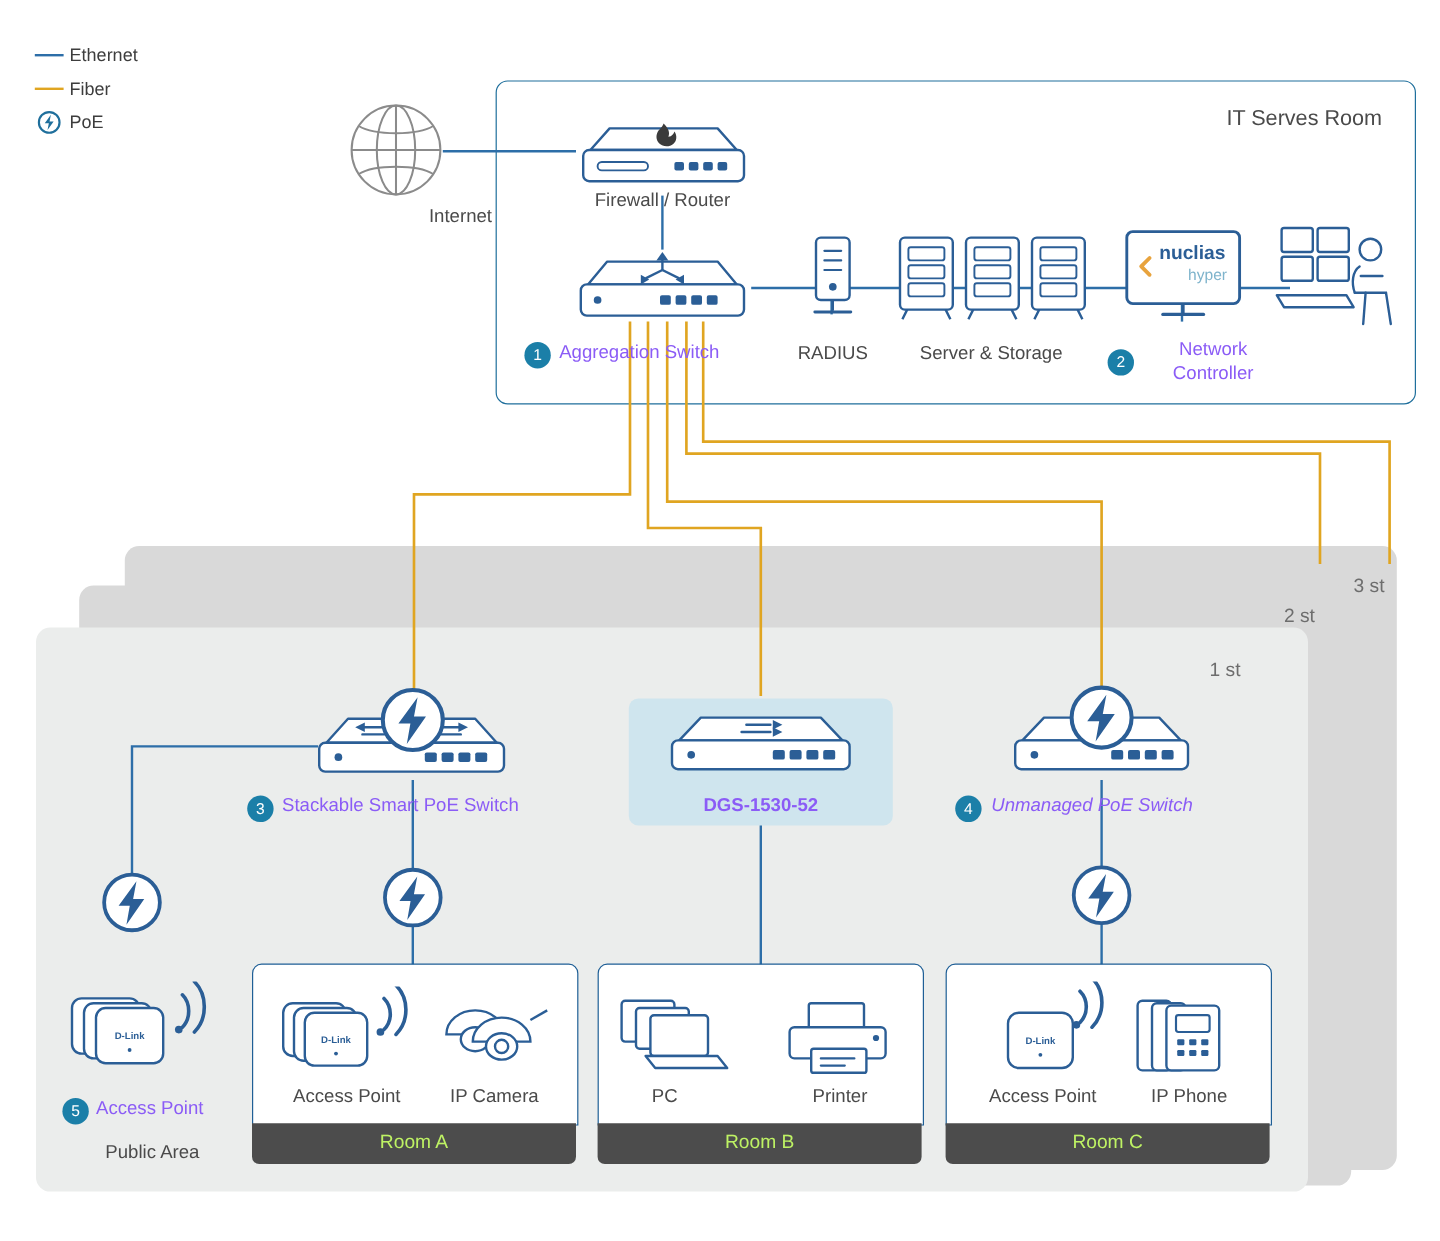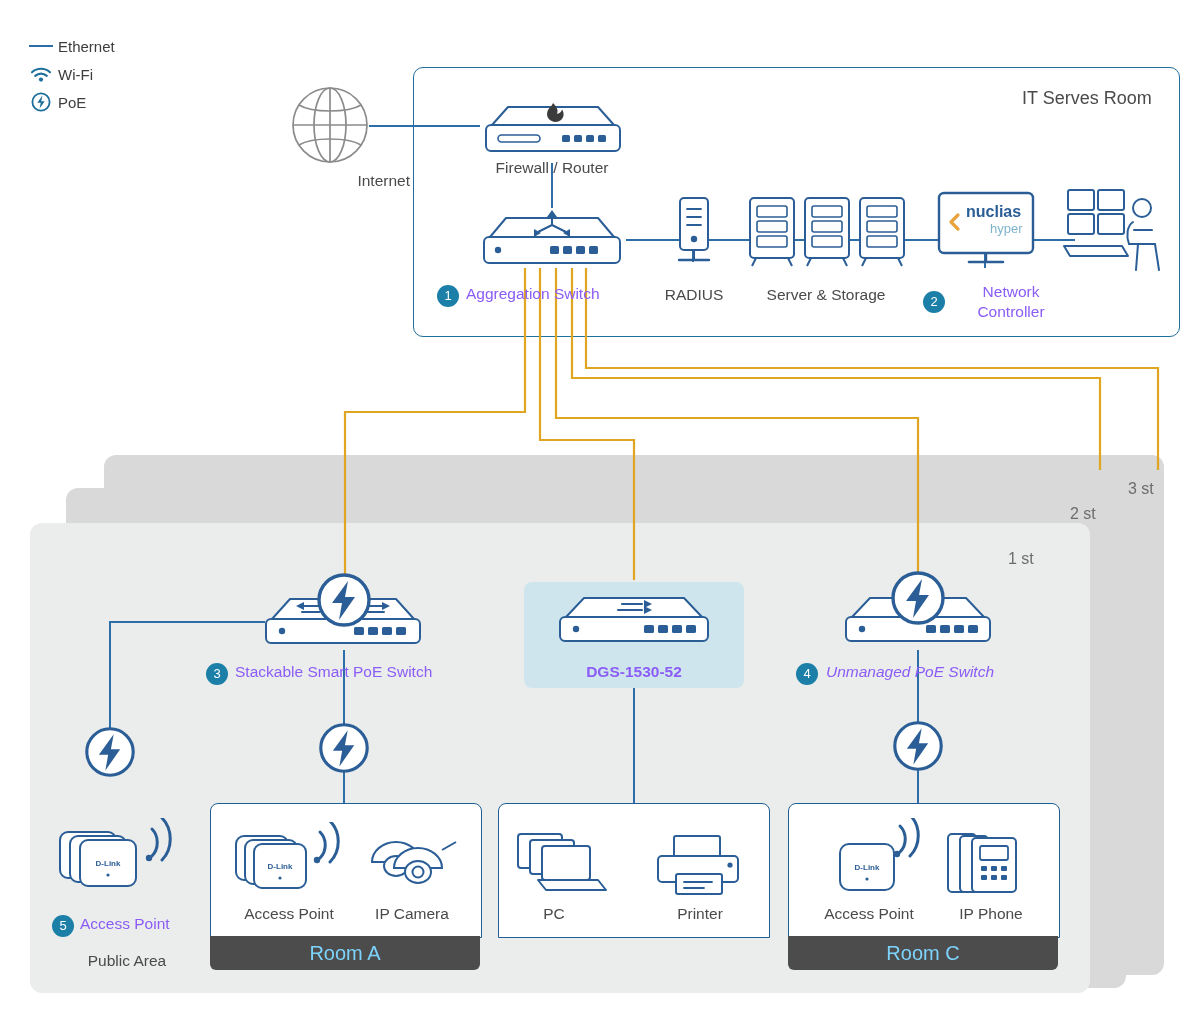--- a/index.html
+++ b/index.html
@@ -48,22 +48,22 @@
   .node-label {
     font-size: 15.5px;
     color: #4a4a4a;
     text-align: center;
     line-height: 1.22;
   }
   .node-label.accent {
     color: #8b5cf6;
   }
   .room-title {
-    font-size: 20px;
-    color: #7dd3fc;
+    font-size: 16px;
+    color: #bef264;
     text-align: center;
     line-height: 34px;
     font-weight: normal;
   }
   .floor-label {
     font-size: 16px;
     color: #6d6d6d;
   }
   .it-room-title {
     font-size: 18px;
@@ -115,29 +115,23 @@
 
   <div class="abs" id="legend">
     <div class="legend-row">
       <span class="legend-key">
         <span class="line-swatch" style="background:#2d6ea8"></span>
       </span>
       <span class="legend-label">Ethernet</span>
     </div>
     <div class="legend-row">
       <span class="legend-key">
-        <svg width="22" height="17" viewBox="0 0 22 17">
-          <g fill="none" stroke="#1f6f9c" stroke-width="2.1" stroke-linecap="round">
-            <path d="M2 6.2C4.5 3.9 7.6 2.7 11 2.7s6.5 1.2 9 3.5"></path>
-            <path d="M5.2 9.9C6.9 8.4 8.9 7.6 11 7.6s4.1 .8 5.8 2.3"></path>
-          </g>
-          <circle cx="11" cy="13.6" r="2.1" fill="#1f6f9c"></circle>
-        </svg>
+        <span class="line-swatch" style="background:#e0a521"></span>
       </span>
-      <span class="legend-label">Wi-Fi</span>
+      <span class="legend-label">Fiber</span>
     </div>
     <div class="legend-row">
       <span class="legend-key">
         <svg width="20" height="20" viewBox="0 0 20 20">
           <circle cx="10" cy="10" r="8.6" fill="none" stroke="#1f6f9c" stroke-width="1.8"></circle>
           <path d="M11.4 3.6L6.3 10.7h3.4l-1.1 5.7 5.1-7.1h-3.4z" fill="#1f6f9c"></path>
         </svg>
       </span>
       <span class="legend-label">PoE</span>
     </div>
@@ -480,20 +474,23 @@
       <rect x="24" y="42" width="46" height="20" rx="2" fill="#ffffff" stroke="#2b5e96" stroke-width="2"></rect>
       <g stroke="#2b5e96" stroke-width="1.8" stroke-linecap="round">
         <line x1="32" y1="50" x2="60" y2="50"></line>
         <line x1="32" y1="56" x2="52" y2="56"></line>
       </g>
       <circle cx="78" cy="33" r="2.6" fill="#2b5e96"></circle>
     </svg>
   </div>
   <div class="abs node-label" style="left:494px; top:905px; width:120px;">PC</div>
   <div class="abs node-label" style="left:640px; top:905px; width:120px;">Printer</div>
+  <div class="abs room-bar" style="left:498px; top:936px; width:270px;">
+    <div class="room-title">Room B</div>
+  </div>
 
   <div class="abs room-box" style="left:788px; top:803px; width:270px; height:133px;"></div>
   <div class="abs" style="left:826px; top:818px;">
     <svg width="104" height="82" viewBox="0 0 104 82">
       <rect x="14" y="26" width="54" height="46" rx="9" fill="#ffffff" stroke="#2b5e96" stroke-width="2"></rect>
       <text x="41" y="52" font-family="Liberation Sans, sans-serif" font-size="8" font-weight="bold" fill="#2b5e96" text-anchor="middle">D-Link</text>
       <circle cx="41" cy="61" r="1.6" fill="#2b5e96"></circle>
       <g fill="none" stroke="#2b5e96" stroke-width="3" stroke-linecap="round">
         <path d="M74 34 c7 -7 7 -19 0 -26"></path>
         <path d="M84 38 c11 -11 11 -30 0 -41"></path>

